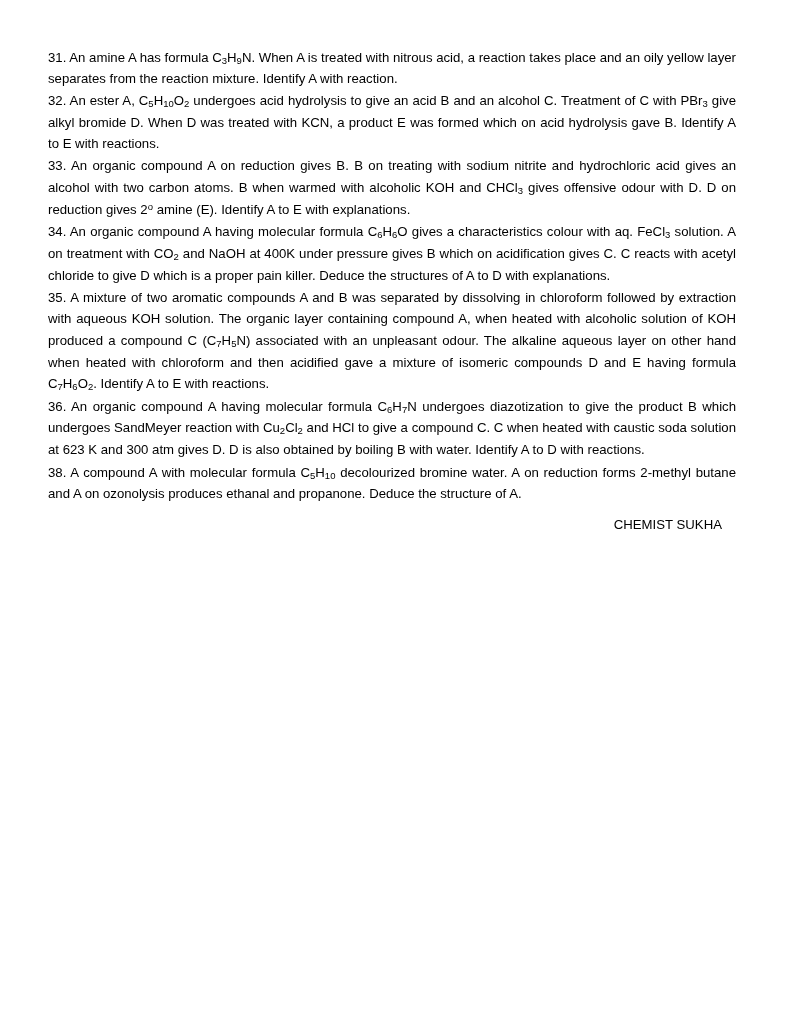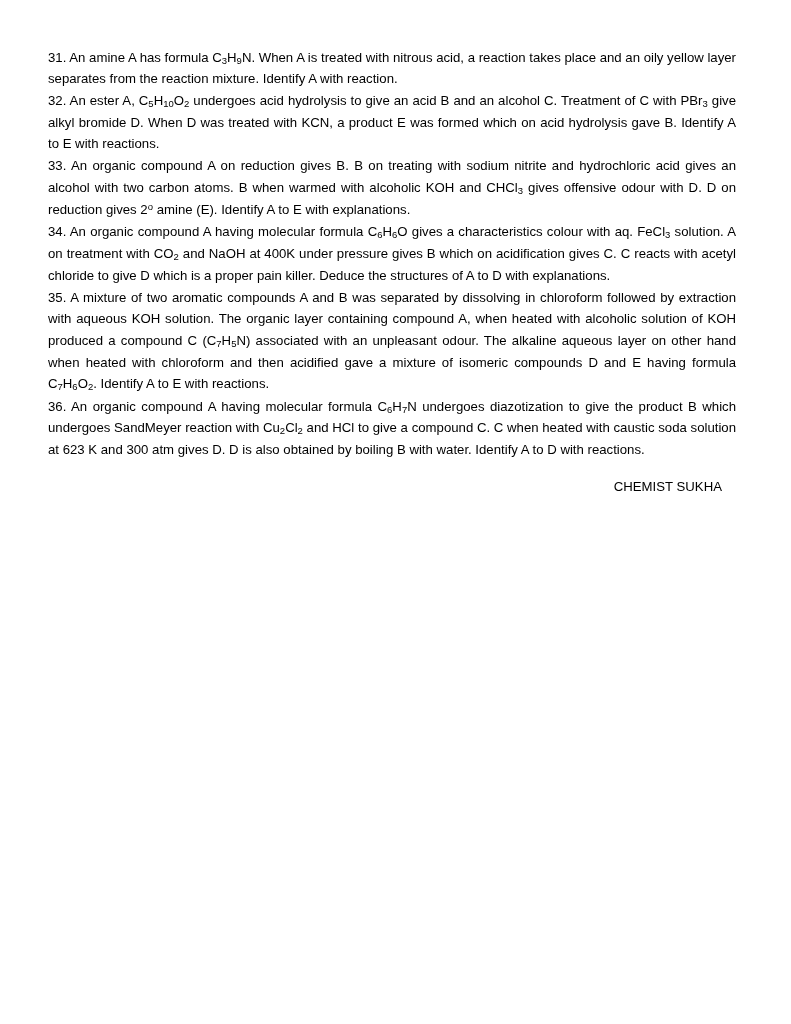--- a/index.html
+++ b/index.html
@@ -36,21 +36,21 @@
   }
   sub {
     font-size: 0.72em;
     vertical-align: -0.25em;
   }
   sup {
     font-size: 0.72em;
     vertical-align: 0.45em;
   }
   .signature {
-    margin-top: 16px;
+    margin-top: 10px;
     text-align: right;
     padding-right: 14px;
     font-size: 13.2px;
   }
 </style>
 </head>
 <body>
 
 <div class="page">
   <div class="doc-body">
@@ -89,16 +89,20 @@
     </p>
 
     <p class="q loose">
       36. An organic compound A having molecular formula C<sub>6</sub>H<sub>7</sub>N undergoes diazotization to give the
       product B which undergoes SandMeyer reaction with Cu<sub>2</sub>Cl<sub>2</sub> and HCl to give a compound C. C
       when heated with caustic soda solution at 623 K and 300 atm gives D. D is also obtained by boiling
       B with water. Identify A to D with reactions.
     </p>
 
 
+    <p class="q loose">
+      38. A compound A with molecular formula C<sub>5</sub>H<sub>10</sub> decolourized bromine water. A on reduction forms
+      2-methyl butane and A on ozonolysis produces ethanal and propanone. Deduce the structure of A.
+    </p>
 
     <div class="signature">CHEMIST SUKHA</div>
   </div>
 </div>
 
 </body></html>

